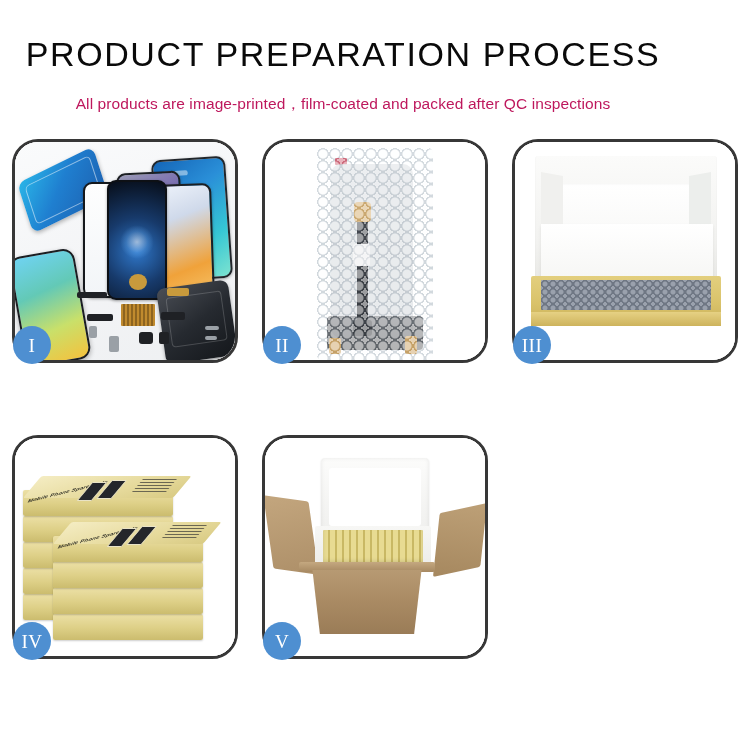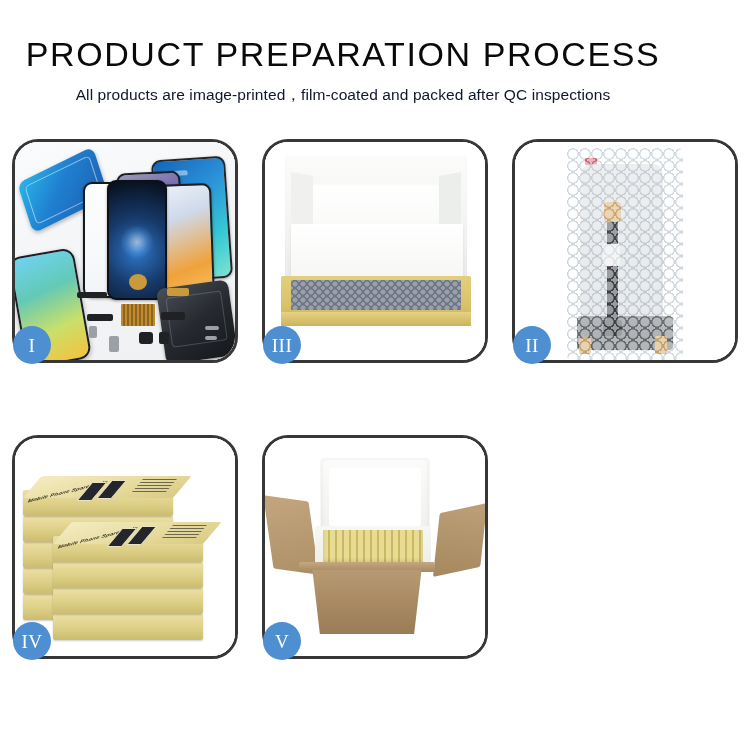--- a/index.html
+++ b/index.html
@@ -29,27 +29,27 @@
     padding-top: 34px;
     font-size: 34px;
     line-height: 40px;
     font-weight: 400;
     letter-spacing: 1.6px;
     color: #0a0a0a;
     white-space: nowrap;
     font-family: "Liberation Sans", sans-serif;
   }
   .page-subtitle {
-    margin: 3px;
+    margin: 12px;
     padding-top: 8px;
     font-size: 15.5px;
     line-height: 20px;
     font-weight: 400;
     letter-spacing: 0.1px;
-    color: #0f172a;
+    color: #be185d;
     white-space: nowrap;
   }
 
   
   .panel-grid {
     position: absolute;
     left: 12px;
     top: 139px;
     width: 726px;
     height: 545px;
@@ -443,55 +443,55 @@
           <div class="part silver" style="left:128px;top:52px;width:14px;height:4px;"></div>
           <div class="part silver" style="left:128px;top:62px;width:12px;height:4px;"></div>
         </div>
       </div>
     </div>
     <div class="badge">I</div>
   </div>
 
   <div class="panel">
     <div class="panel-inner">
-      <div class="scene p3">
-        <div class="lid">
-          <div class="lid-flap-l"></div>
-          <div class="lid-flap-r"></div>
-        </div>
-        <div class="foam"></div>
-        <div class="tray">
-          <div class="tray-inner"></div>
-          <div class="tray-front"></div>
-        </div>
-      </div>
-    </div>
-    <div class="badge">III</div>
-  </div>
-
-  <div class="panel">
-    <div class="panel-inner">
       <div class="scene p2">
         <div class="bubble-bag">
           <div class="bag-tab"></div>
           <div class="lcd"></div>
           <div class="flex-cable"></div>
           <div class="ic-chip"></div>
           <div class="bag-bottom"></div>
           <div class="gold-tab-l"></div>
           <div class="gold-tab-r"></div>
           <div class="bubble-overlay"></div>
         </div>
       </div>
     </div>
     <div class="badge">II</div>
   </div>
 
   <div class="panel">
     <div class="panel-inner">
+      <div class="scene p3">
+        <div class="lid">
+          <div class="lid-flap-l"></div>
+          <div class="lid-flap-r"></div>
+        </div>
+        <div class="foam"></div>
+        <div class="tray">
+          <div class="tray-inner"></div>
+          <div class="tray-front"></div>
+        </div>
+      </div>
+    </div>
+    <div class="badge">III</div>
+  </div>
+
+  <div class="panel">
+    <div class="panel-inner">
       <div class="scene p4">
         <div class="box-stack">
 
           <div class="kbox" style="left:0;top:132px;"></div>
           <div class="kbox" style="left:0;top:106px;"></div>
           <div class="kbox" style="left:0;top:80px;"></div>
           <div class="kbox" style="left:0;top:54px;"></div>
           <div class="kbox" style="left:0;top:28px;">
             <div class="kbox-top">
               <span class="blabel" style="left:6px;top:12px;transform:rotate(-17deg);">Mobile Phone Spare Parts</span>

